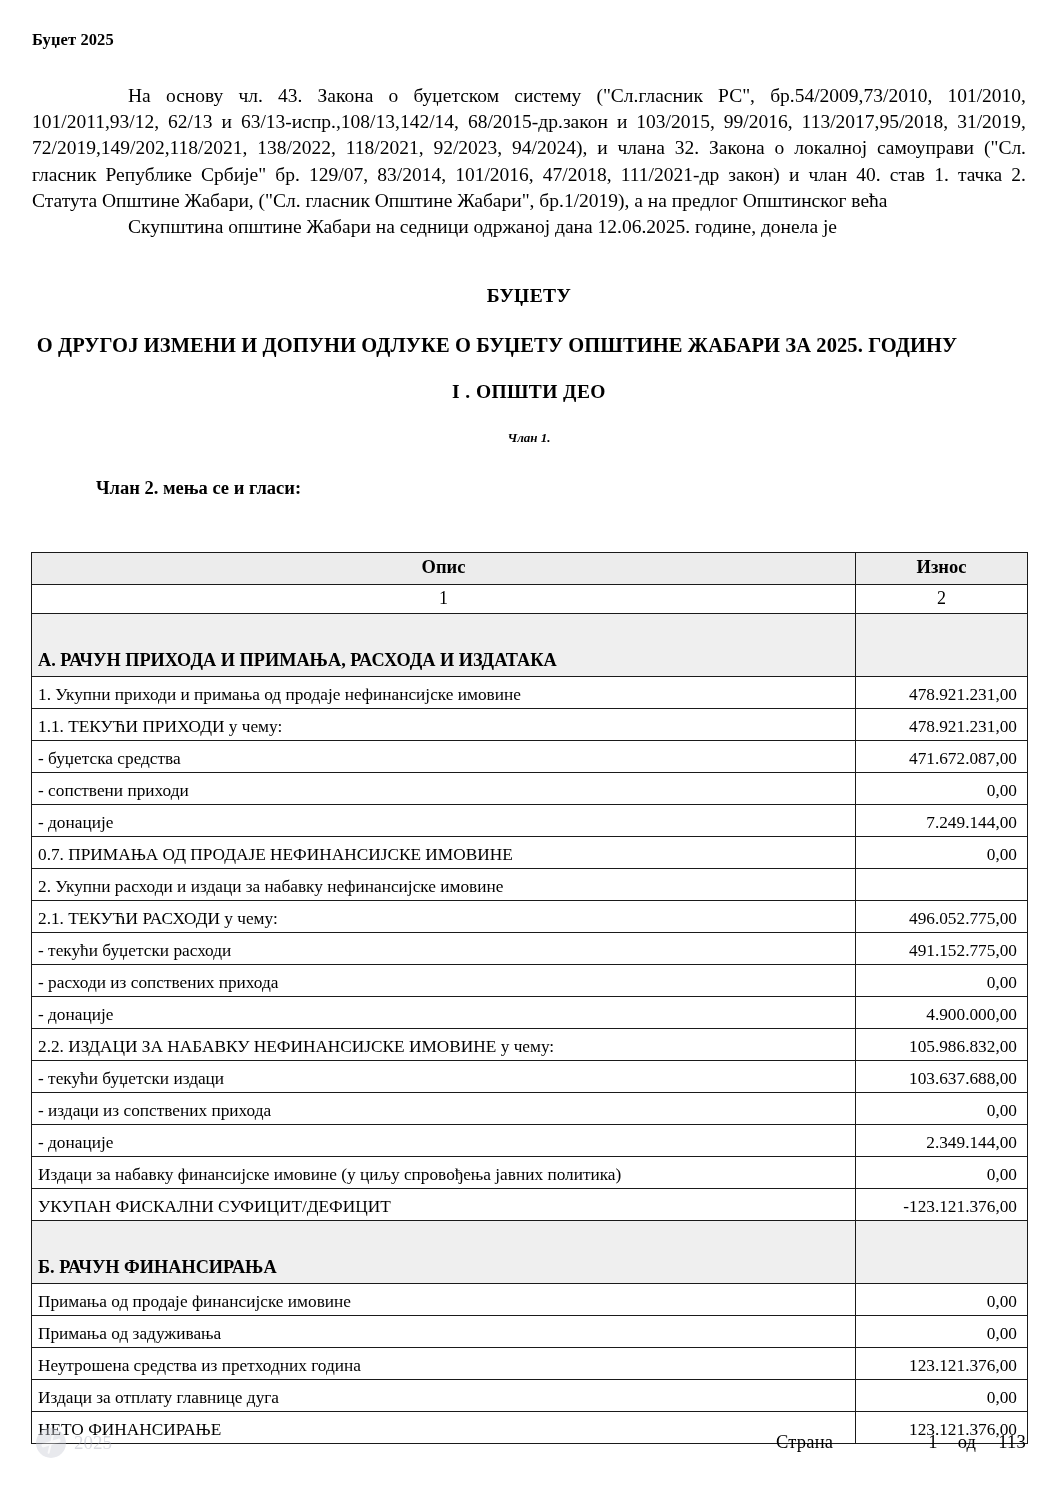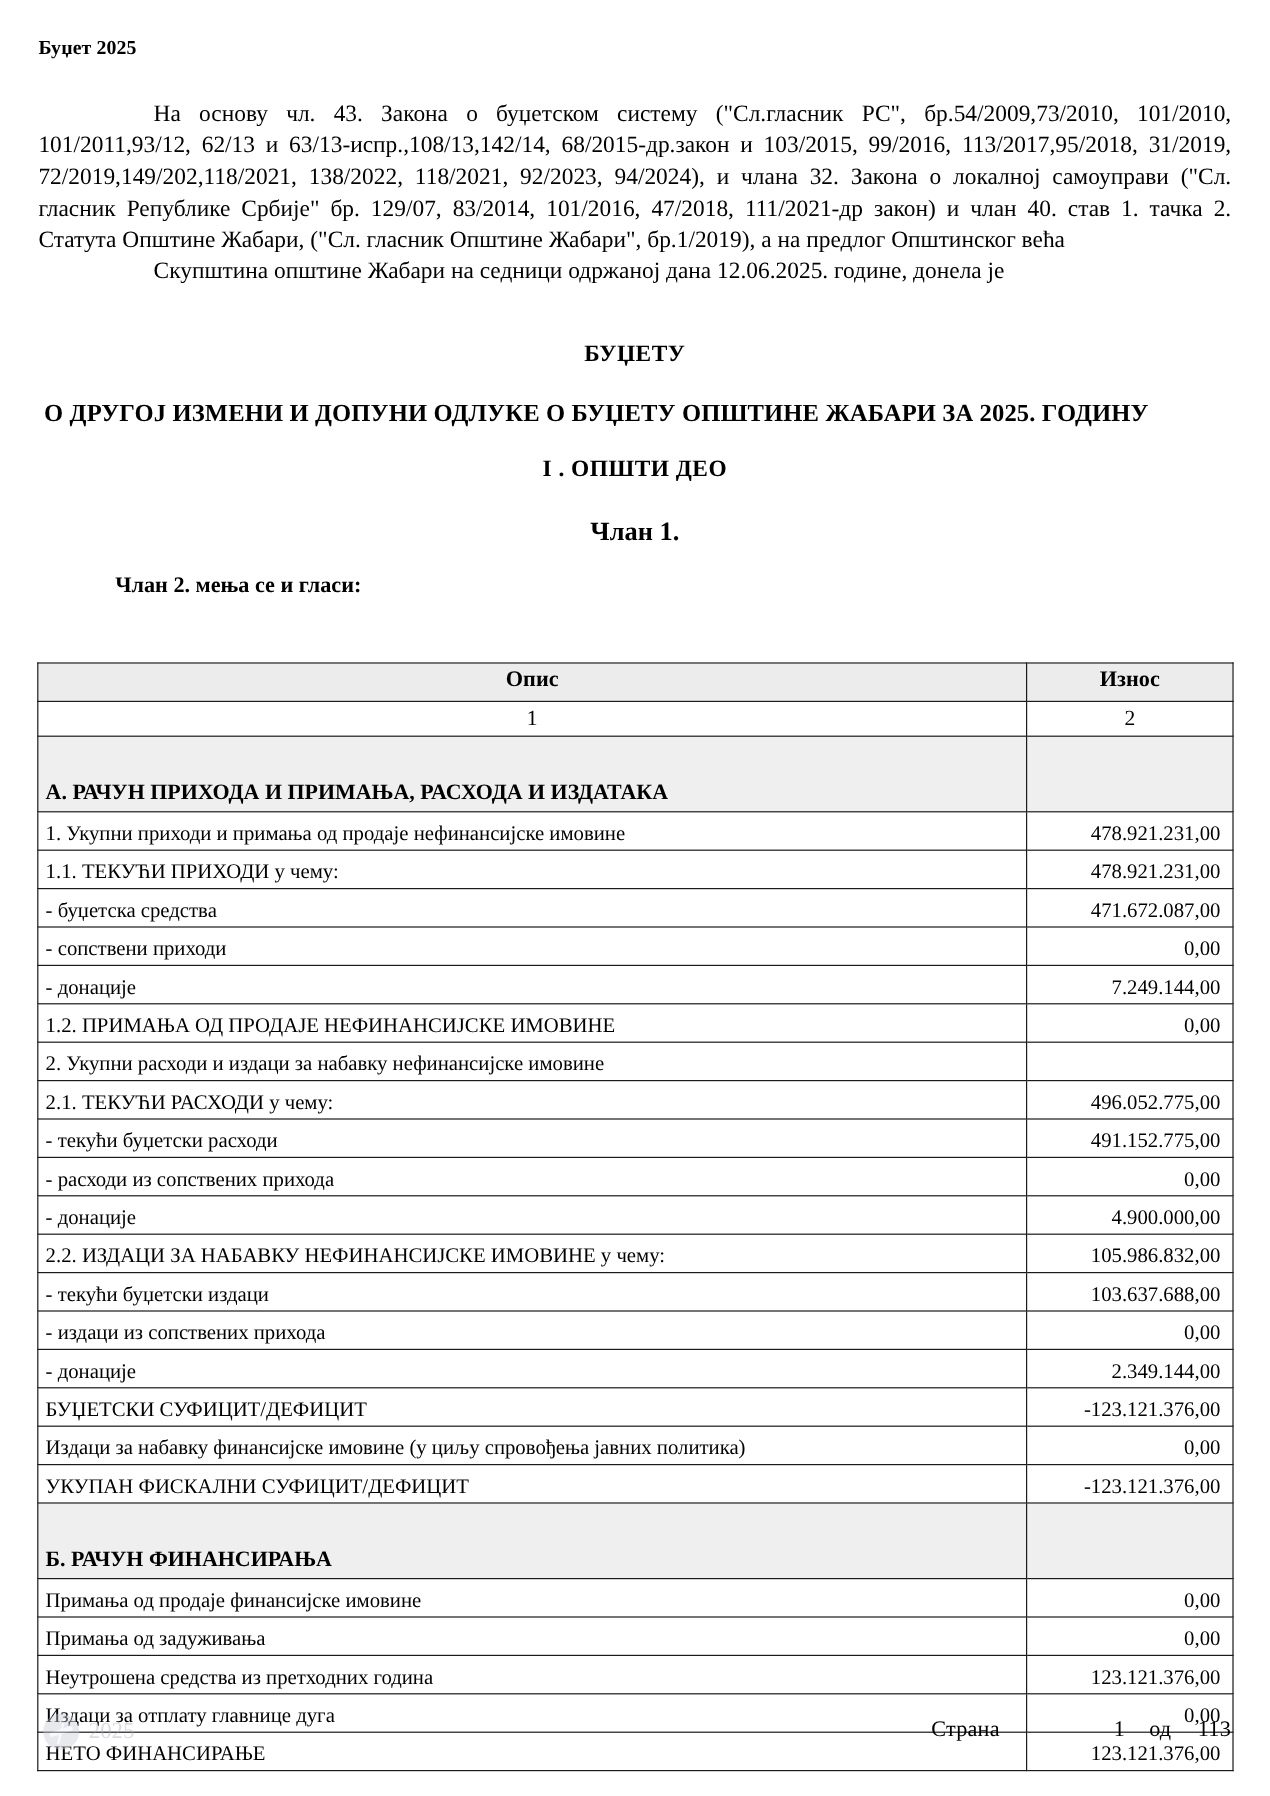--- a/index.html
+++ b/index.html
@@ -85,21 +85,22 @@
   }
   .h-opsti {
     position: absolute;
     top: 381px; left: 0; width: 1058px;
     font-size: 19.5px;
     letter-spacing: 0.4px;
   }
   .h-clan1 {
     position: absolute;
     top: 430px; left: 0; width: 1058px;
-    font-size: 22px;
+    font-size: 13px;
+    font-style: italic;
   }
   .h-clan2 {
     position: absolute;
     top: 478px; left: 96px;
     font-size: 18.5px;
     font-weight: bold;
   }
 
   
   .tbl-wrap {
@@ -268,21 +269,21 @@
           </tr>
           <tr class="data">
             <td class="desc">- сопствени приходи</td>
             <td class="amt">0,00</td>
           </tr>
           <tr class="data">
             <td class="desc">- донације</td>
             <td class="amt">7.249.144,00</td>
           </tr>
           <tr class="data">
-            <td class="desc">1.2. ПРИМАЊА ОД ПРОДАЈЕ НЕФИНАНСИЈСКЕ ИМОВИНЕ</td>
+            <td class="desc">0.7. ПРИМАЊА ОД ПРОДАЈЕ НЕФИНАНСИЈСКЕ ИМОВИНЕ</td>
             <td class="amt">0,00</td>
           </tr>
           <tr class="data">
             <td class="desc">2. Укупни расходи и издаци за набавку нефинансијске имовине</td>
             <td class="amt"></td>
           </tr>
           <tr class="data">
             <td class="desc">2.1. ТЕКУЋИ РАСХОДИ у чему:</td>
             <td class="amt">496.052.775,00</td>
           </tr>
@@ -306,24 +307,20 @@
             <td class="desc">- текући буџетски издаци</td>
             <td class="amt">103.637.688,00</td>
           </tr>
           <tr class="data">
             <td class="desc">- издаци из сопствених прихода</td>
             <td class="amt">0,00</td>
           </tr>
           <tr class="data">
             <td class="desc">- донације</td>
             <td class="amt">2.349.144,00</td>
-          </tr>
-          <tr class="data">
-            <td class="desc">БУЏЕТСКИ СУФИЦИТ/ДЕФИЦИТ</td>
-            <td class="amt">-123.121.376,00</td>
           </tr>
           <tr class="data">
             <td class="desc">Издаци за набавку финансијске имовине (у циљу спровођења јавних политика)</td>
             <td class="amt">0,00</td>
           </tr>
           <tr class="data">
             <td class="desc">УКУПАН ФИСКАЛНИ СУФИЦИТ/ДЕФИЦИТ</td>
             <td class="amt">-123.121.376,00</td>
           </tr>
           <tr class="section">

